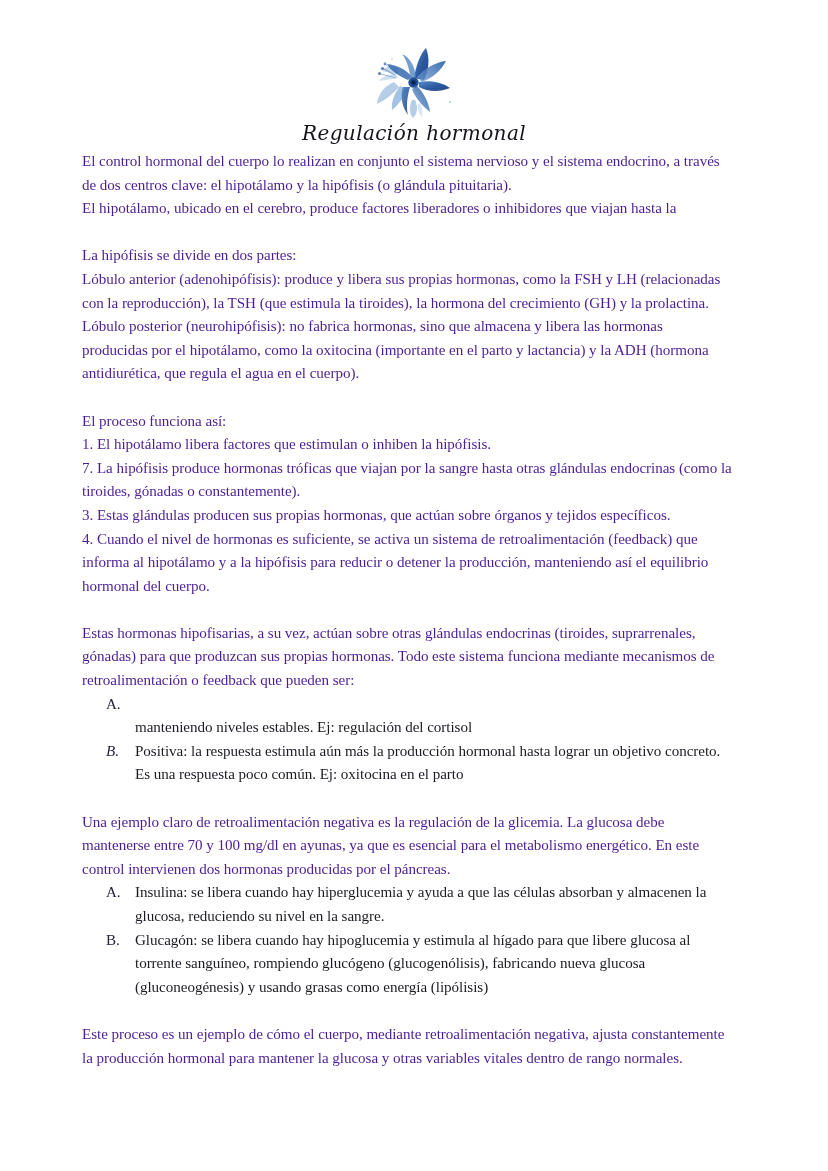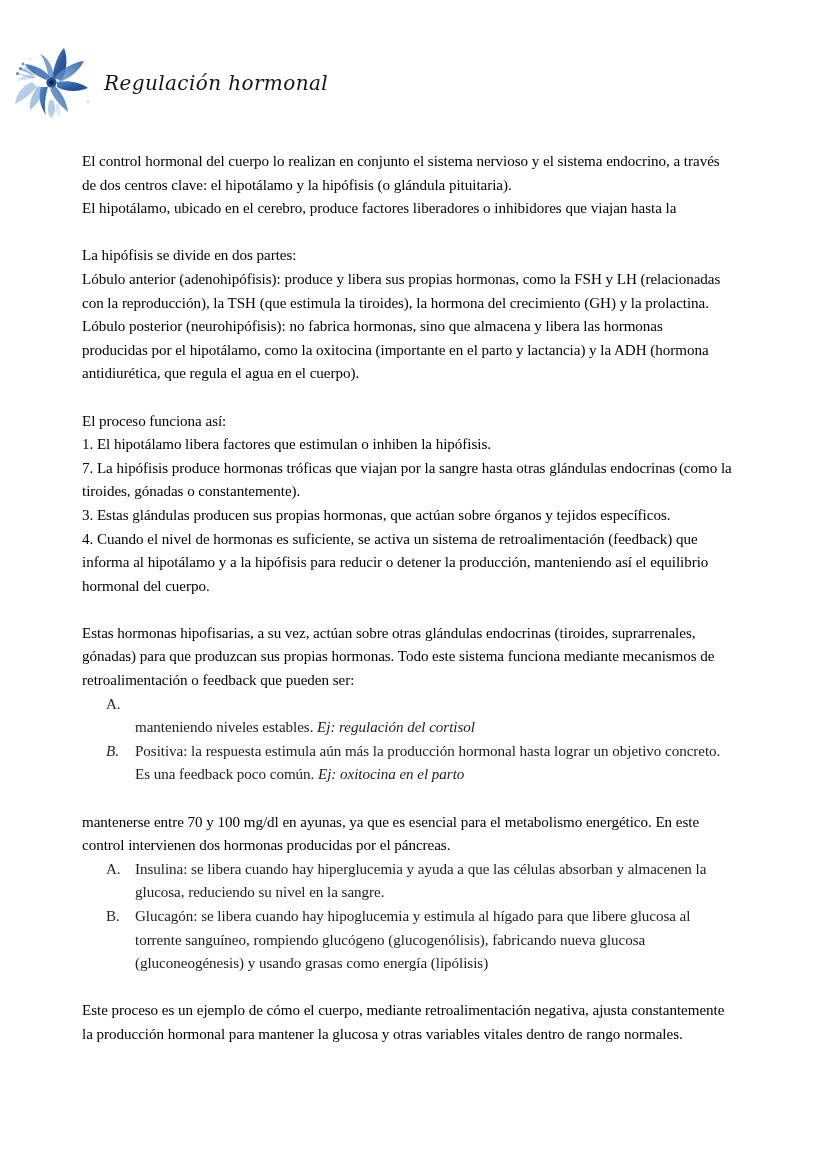--- a/index.html
+++ b/index.html
@@ -19,20 +19,21 @@
   .page {
     position: absolute;
     inset: 0;
     background: #ffffff;
   }
 
   
   .header {
     padding-top: 44px;
     display: flex;
+    flex-direction: column;
     align-items: center;
   }
 
   .flower-wrap {
     width: 104px;
     height: 76px;
     position: relative;
   }
   .flower-wrap svg {
     display: block;
@@ -59,21 +60,21 @@
     top: 150px;
     width: 668px;
   }
 
   .block {
     margin: 0 0 0 0;
   }
   .line {
     font-size: 15.1px;
     line-height: 23.6px;
-    color: #000000;
+    color: #4c1d95;
     text-align: left;
     letter-spacing: -0.05px;
   }
   .spacer {
     height: 23.6px;
   }
 
   
   .lettered-list {
     list-style: none;
@@ -94,21 +95,20 @@
     top: 0;
     width: 28px;
     font-size: 15.1px;
     line-height: 23.6px;
     color: #23233f;
   }
   .marker.italic {
     font-style: italic;
   }
   .em {
-    font-style: italic;
     margin-top: 8px;
   }
 </style>
 </head>
 <body>
 
 <div class="page">
 
   <div class="header">
     <div class="flower-wrap">
@@ -210,27 +210,28 @@
 
     <ol class="lettered-list">
       <li class="lettered-item">
         <span class="marker">A.</span>
         <br>
         <span>manteniendo niveles estables. </span><span class="em">Ej: regulación del cortisol</span>
       </li>
       <li class="lettered-item">
         <span class="marker italic">B.</span>
         <span>Positiva: la respuesta estimula aún más la producción hormonal hasta lograr un objetivo concreto.</span><br>
-        <span>Es una feedback poco común. </span><span class="em">Ej: oxitocina en el parto</span>
+        <span>Es una respuesta poco común. </span><span class="em">Ej: oxitocina en el parto</span>
       </li>
     </ol>
 
     <div class="spacer"></div>
 
     <div class="block">
+      <div class="line">Una ejemplo claro de retroalimentación negativa es la regulación de la glicemia. La glucosa debe</div>
       <div class="line">mantenerse entre 70 y 100 mg/dl en ayunas, ya que es esencial para el metabolismo energético. En este</div>
       <div class="line">control intervienen dos hormonas producidas por el páncreas.</div>
     </div>
 
     <ol class="lettered-list">
       <li class="lettered-item">
         <span class="marker">A.</span>
         <span>Insulina: se libera cuando hay hiperglucemia y ayuda a que las células absorban y almacenen la</span><br>
         <span>glucosa, reduciendo su nivel en la sangre.</span>
       </li>

